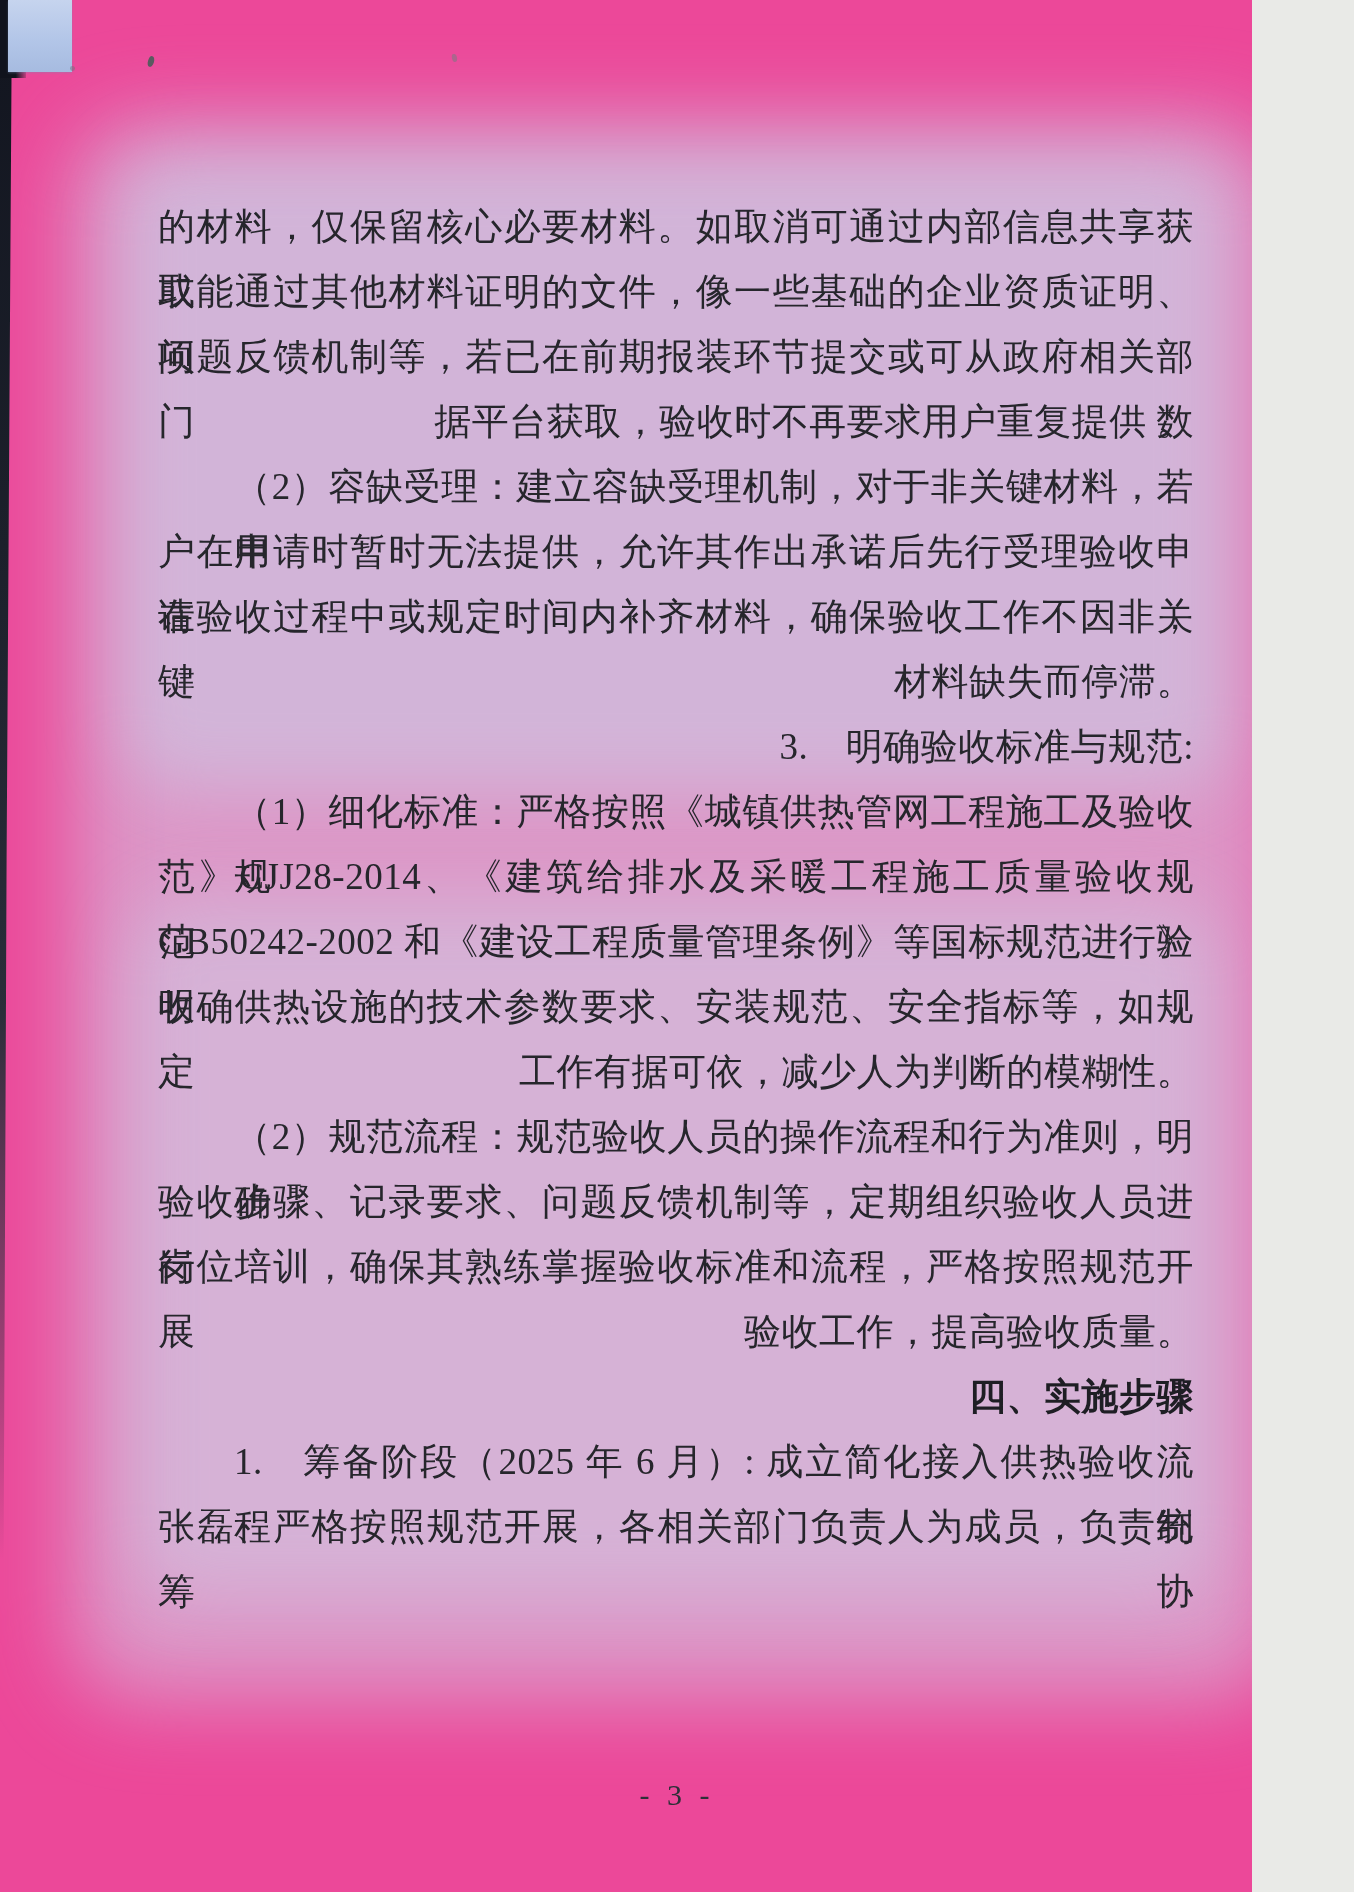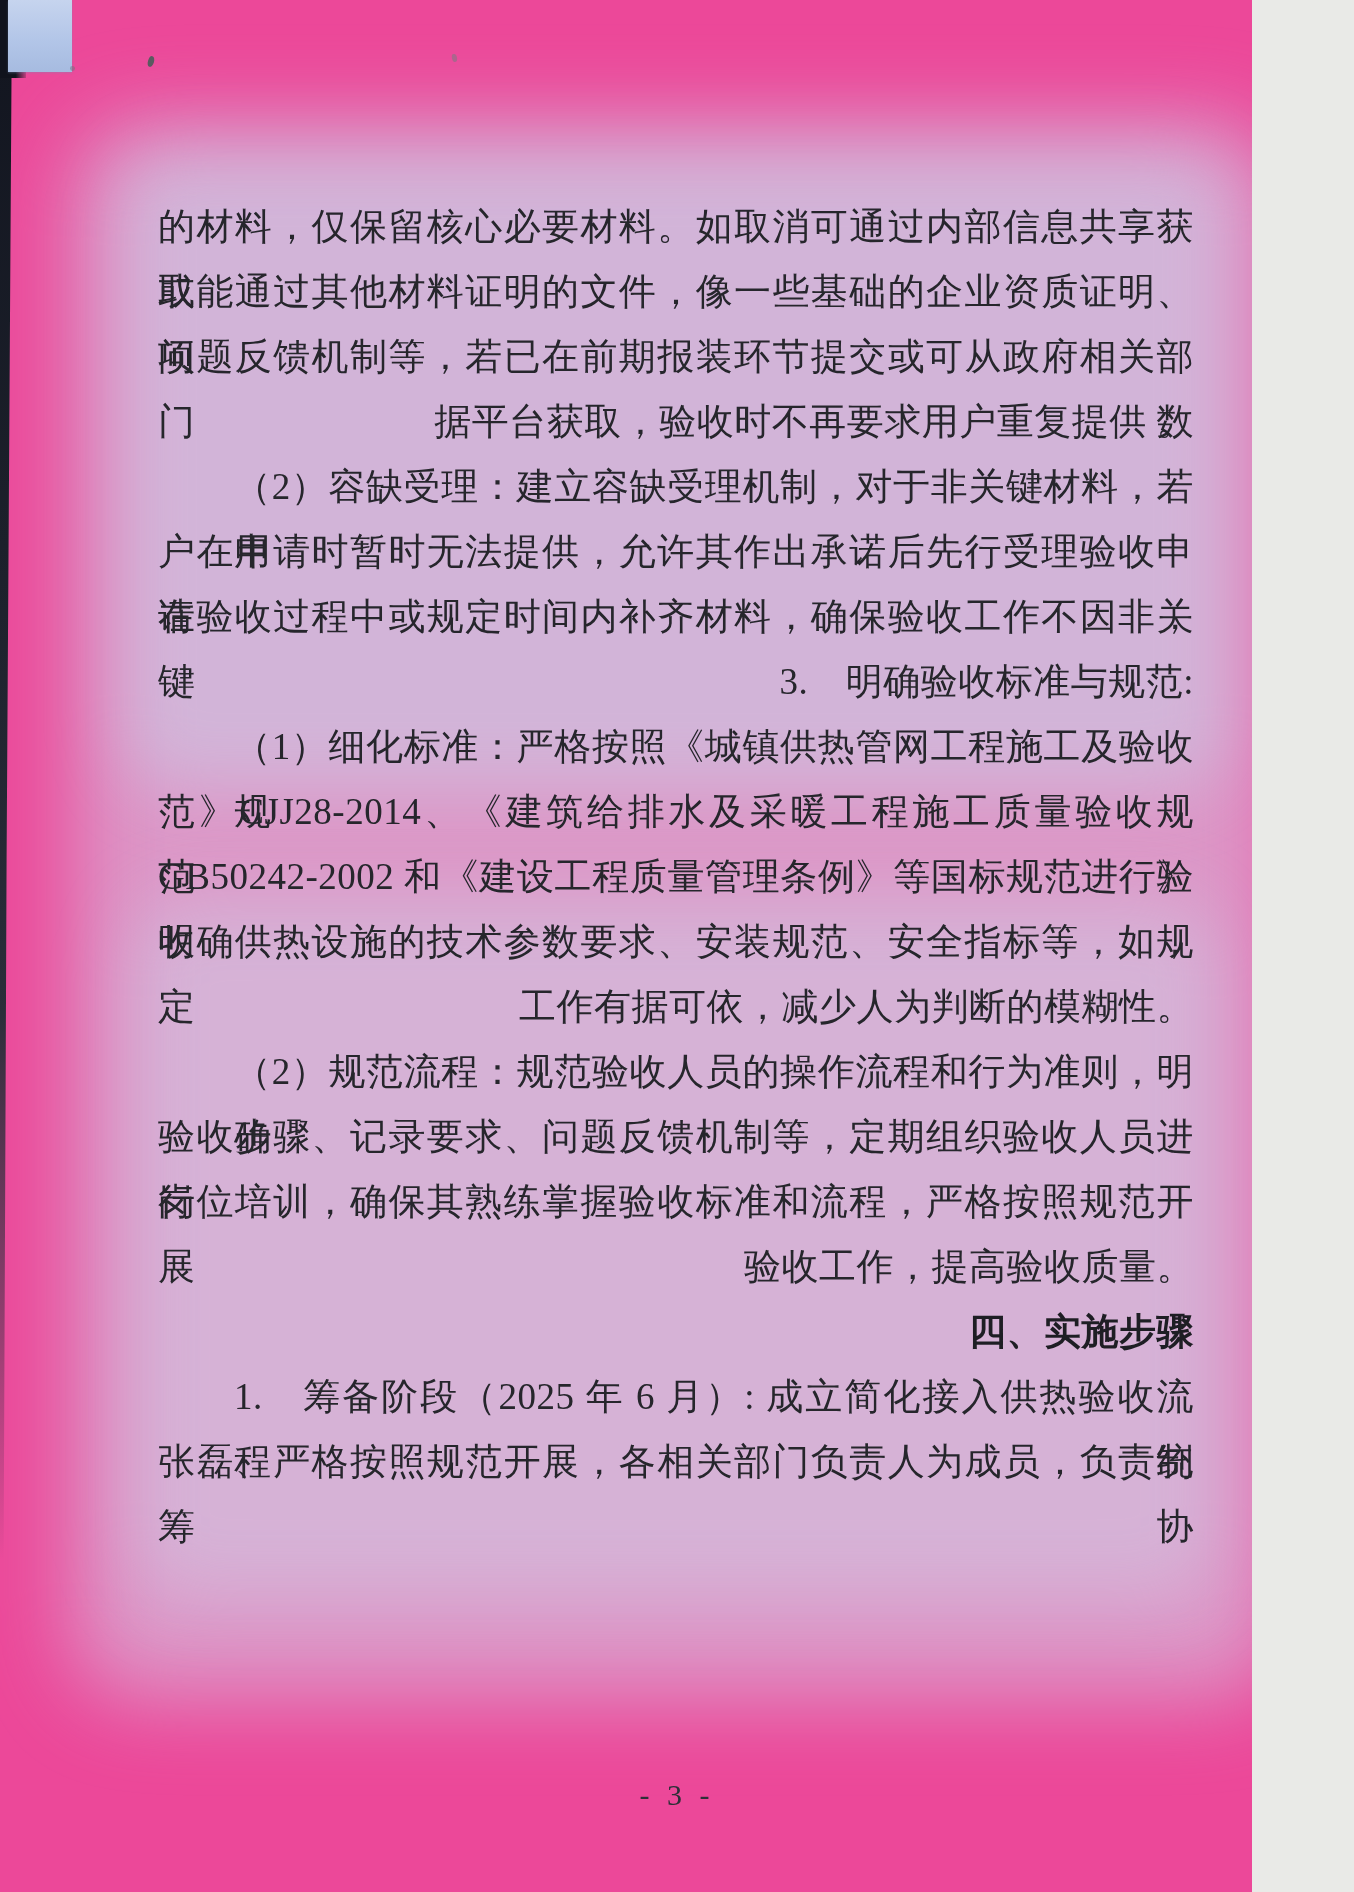--- a/index.html
+++ b/index.html
@@ -94,20 +94,21 @@
   <div class="speck speck-3"></div>
 
   <div class="text-block" id="text-block">
       <div class="line justify">的材料，仅保留核心必要材料。如取消可通过内部信息共享获取</div>
       <div class="line justify">或能通过其他材料证明的文件，像一些基础的企业资质证明、项</div>
       <div class="line justify">问题反馈机制等，若已在前期报装环节提交或可从政府相关部门数</div>
       <div class="line">据平台获取，验收时不再要求用户重复提供 。</div>
       <div class="line justify indent">（2）容缺受理：建立容缺受理机制，对于非关键材料，若用</div>
       <div class="line justify">户在申请时暂时无法提供，允许其作出承诺后先行受理验收申请，</div>
       <div class="line justify">在验收过程中或规定时间内补齐材料，确保验收工作不因非关键</div>
+      <div class="line">材料缺失而停滞。</div>
       <div class="line indent">3.　明确验收标准与规范:</div>
       <div class="line justify indent">（1）细化标准：严格按照《城镇供热管网工程施工及验收规</div>
       <div class="line justify">范》CJJ28-2014、《建筑给排水及采暖工程施工质量验收规范》</div>
       <div class="line justify">GB50242-2002 和《建设工程质量管理条例》等国标规范进行验收，</div>
       <div class="line justify">明确供热设施的技术参数要求、安装规范、安全指标等，如规定</div>
       <div class="line">工作有据可依，减少人为判断的模糊性。</div>
       <div class="line justify indent">（2）规范流程：规范验收人员的操作流程和行为准则，明确</div>
       <div class="line justify">验收步骤、记录要求、问题反馈机制等，定期组织验收人员进行</div>
       <div class="line justify">岗位培训，确保其熟练掌握验收标准和流程，严格按照规范开展</div>
       <div class="line">验收工作，提高验收质量。</div>

